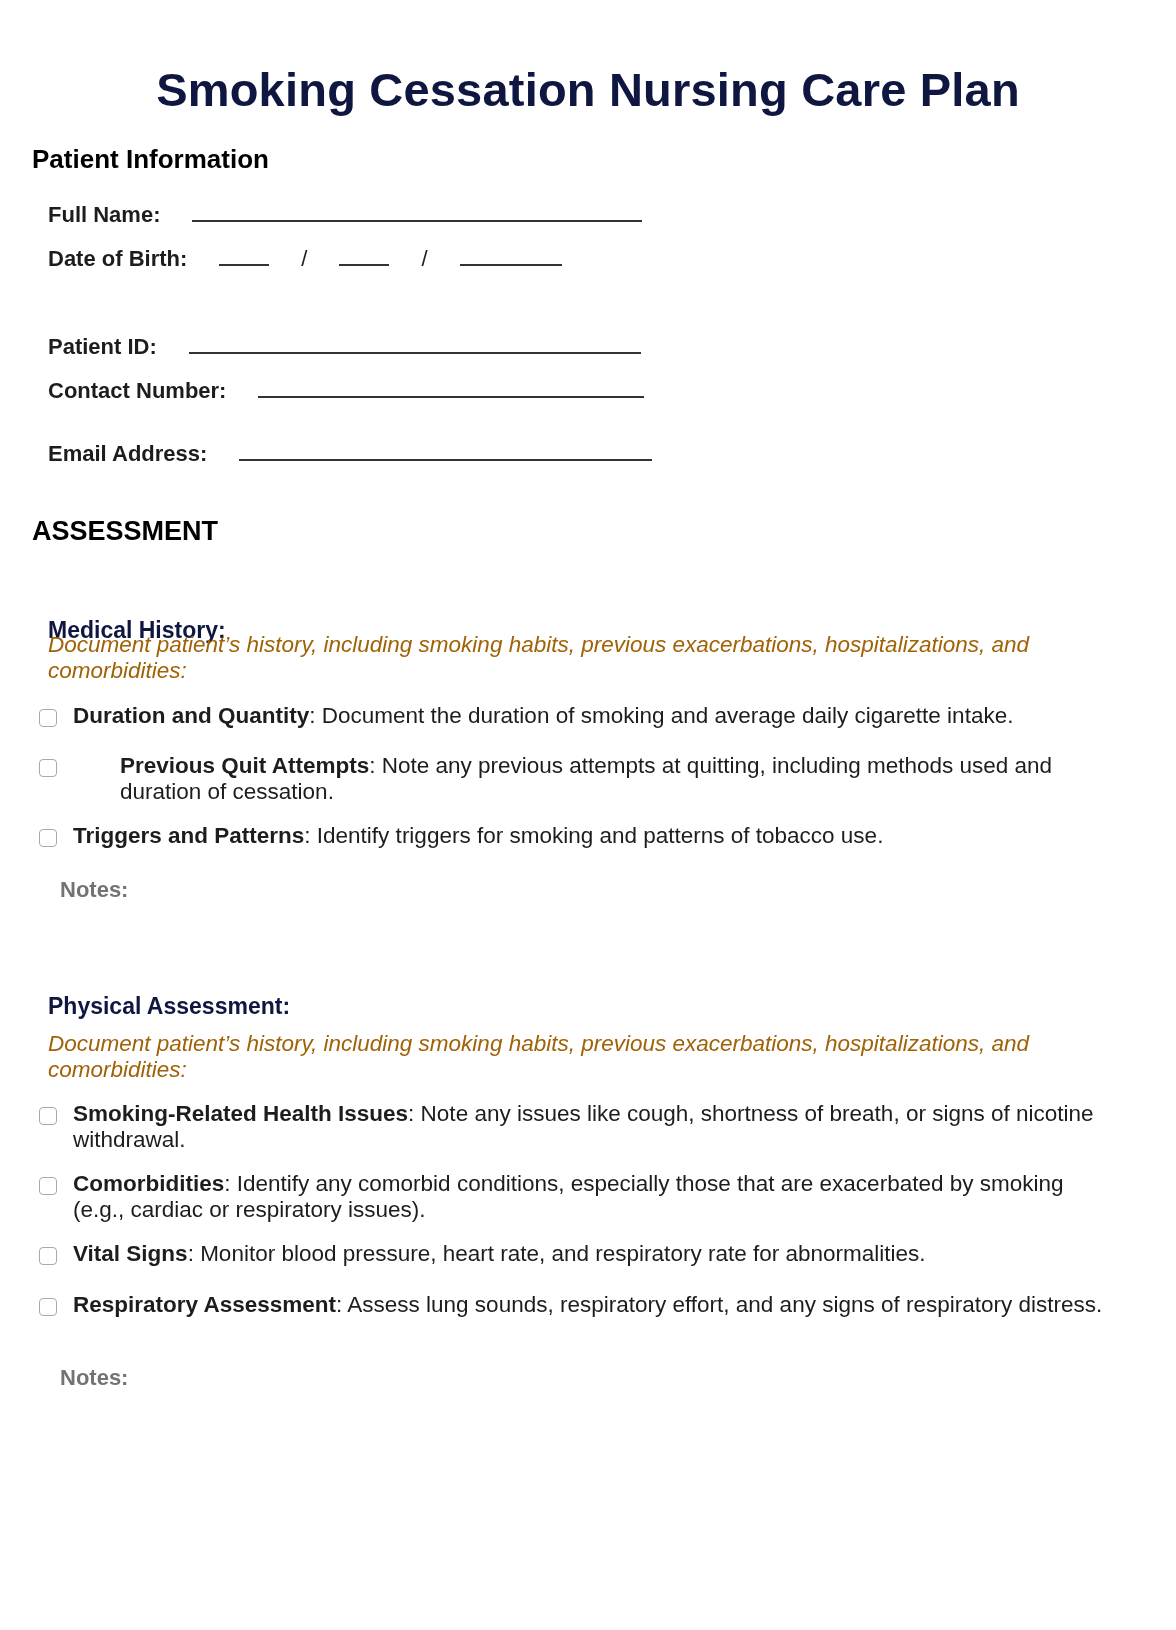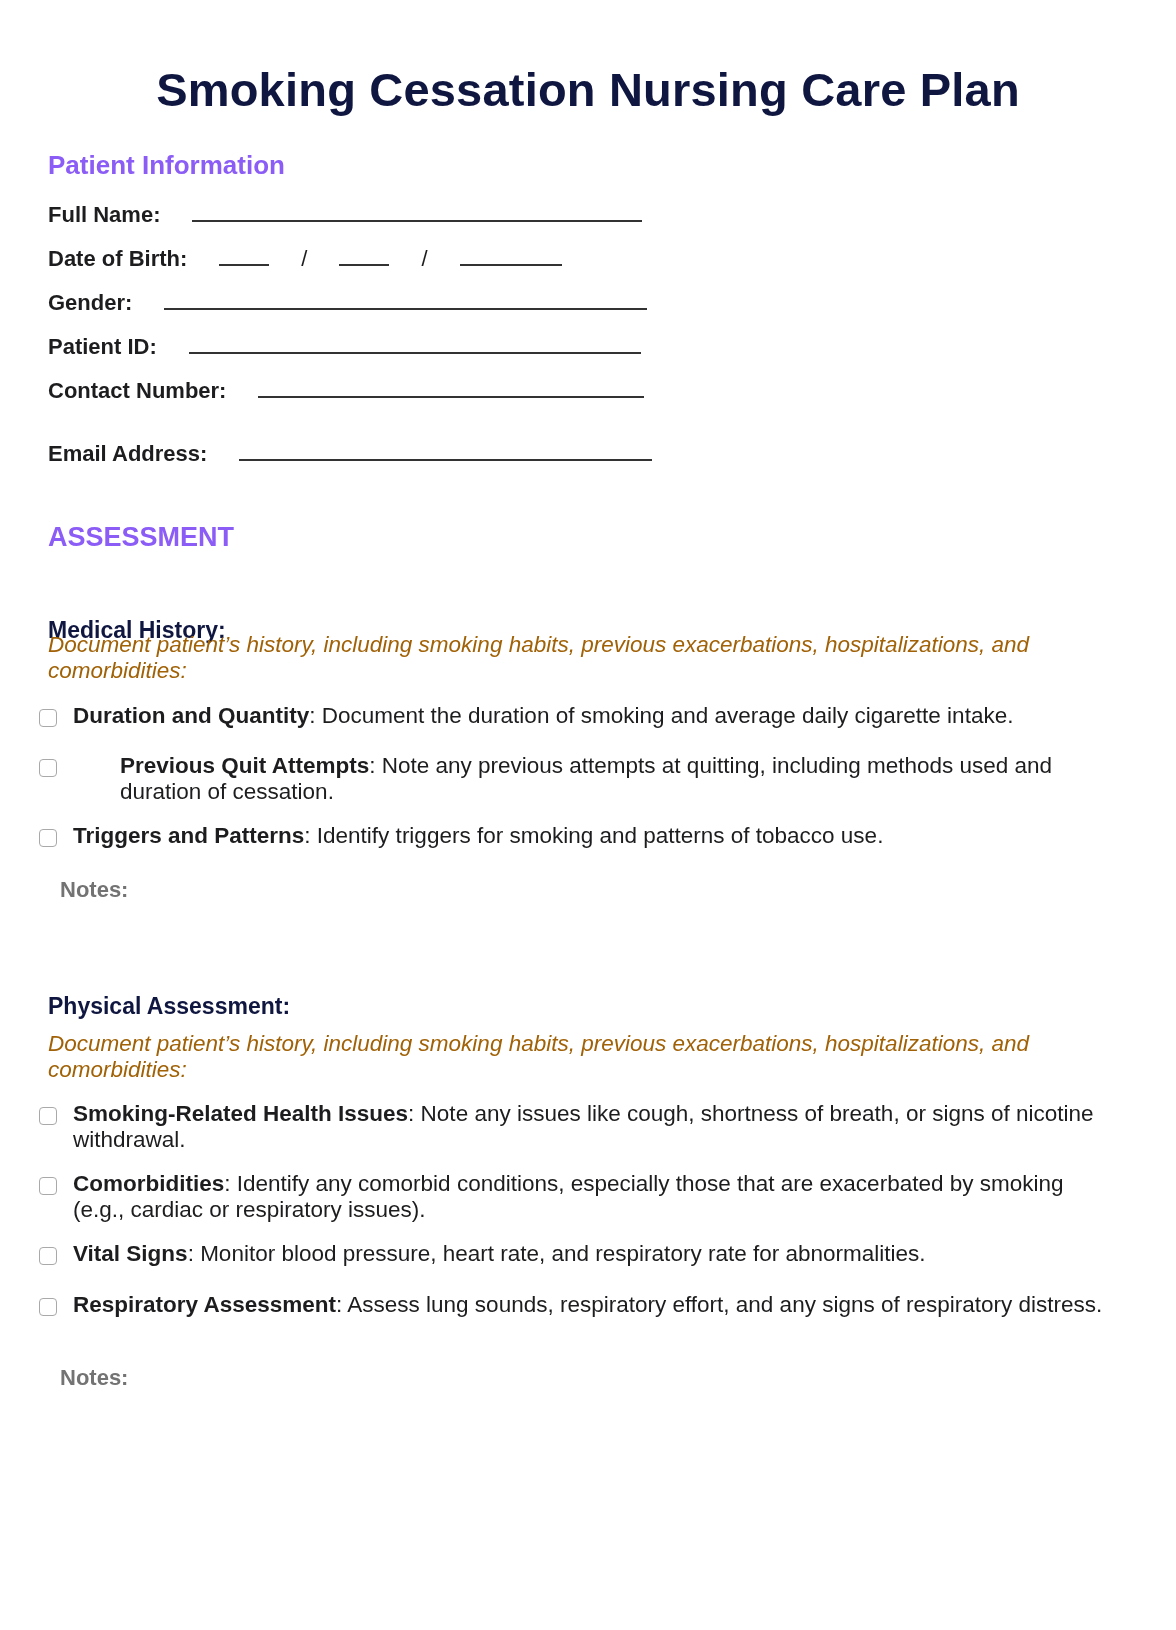--- a/index.html
+++ b/index.html
@@ -14,22 +14,22 @@
     }
     .page { position: absolute; left: 0; top: 0; width: 1004px; height: 1630px; padding-left: 20px; }
     .title {
       position: absolute; left: 0; top: 62px; width: 1176px;
       text-align: center;
       font-size: 47px; font-weight: 700;
       color: #0f1640;
       letter-spacing: 0.2px;
     }
     .h2 {
-      position: absolute; left: 48px;
-      font-size: 27px; font-weight: 700; color: #8b5cf6; margin-top: 6px;
+      position: absolute; left: 32px;
+      font-size: 27px; font-weight: 700; color: #000000;
     }
     .h3 {
       position: absolute; left: 48px;
       font-size: 23px; font-weight: 700; color: #0f1640; margin-top: 40px;
     }
     .field {
       position: absolute; left: 48px;
       font-size: 22px; font-weight: 700; color: #1d1d1f;
       white-space: nowrap;
       display: flex; align-items: baseline; gap: 24px;
@@ -84,24 +84,20 @@
 
   <div class="field" style="top:246px;">
     <span>Date of Birth:</span>
     <span class="seg" style="width:50px;"></span>
     <span class="sep">/</span>
     <span class="seg" style="width:50px;"></span>
     <span class="sep">/</span>
     <span class="seg" style="width:102px;"></span>
   </div>
 
-  <div class="field" style="top:290px;">
-    <span>Gender:</span>
-    <span class="line" style="width:483px;"></span>
-  </div>
 
   <div class="field" style="top:334px;">
     <span>Patient ID:</span>
     <span class="line" style="width:452px;"></span>
   </div>
 
   <div class="field" style="top:378px;">
     <span>Contact Number:</span>
     <span class="line" style="width:386px;"></span>
   </div>

